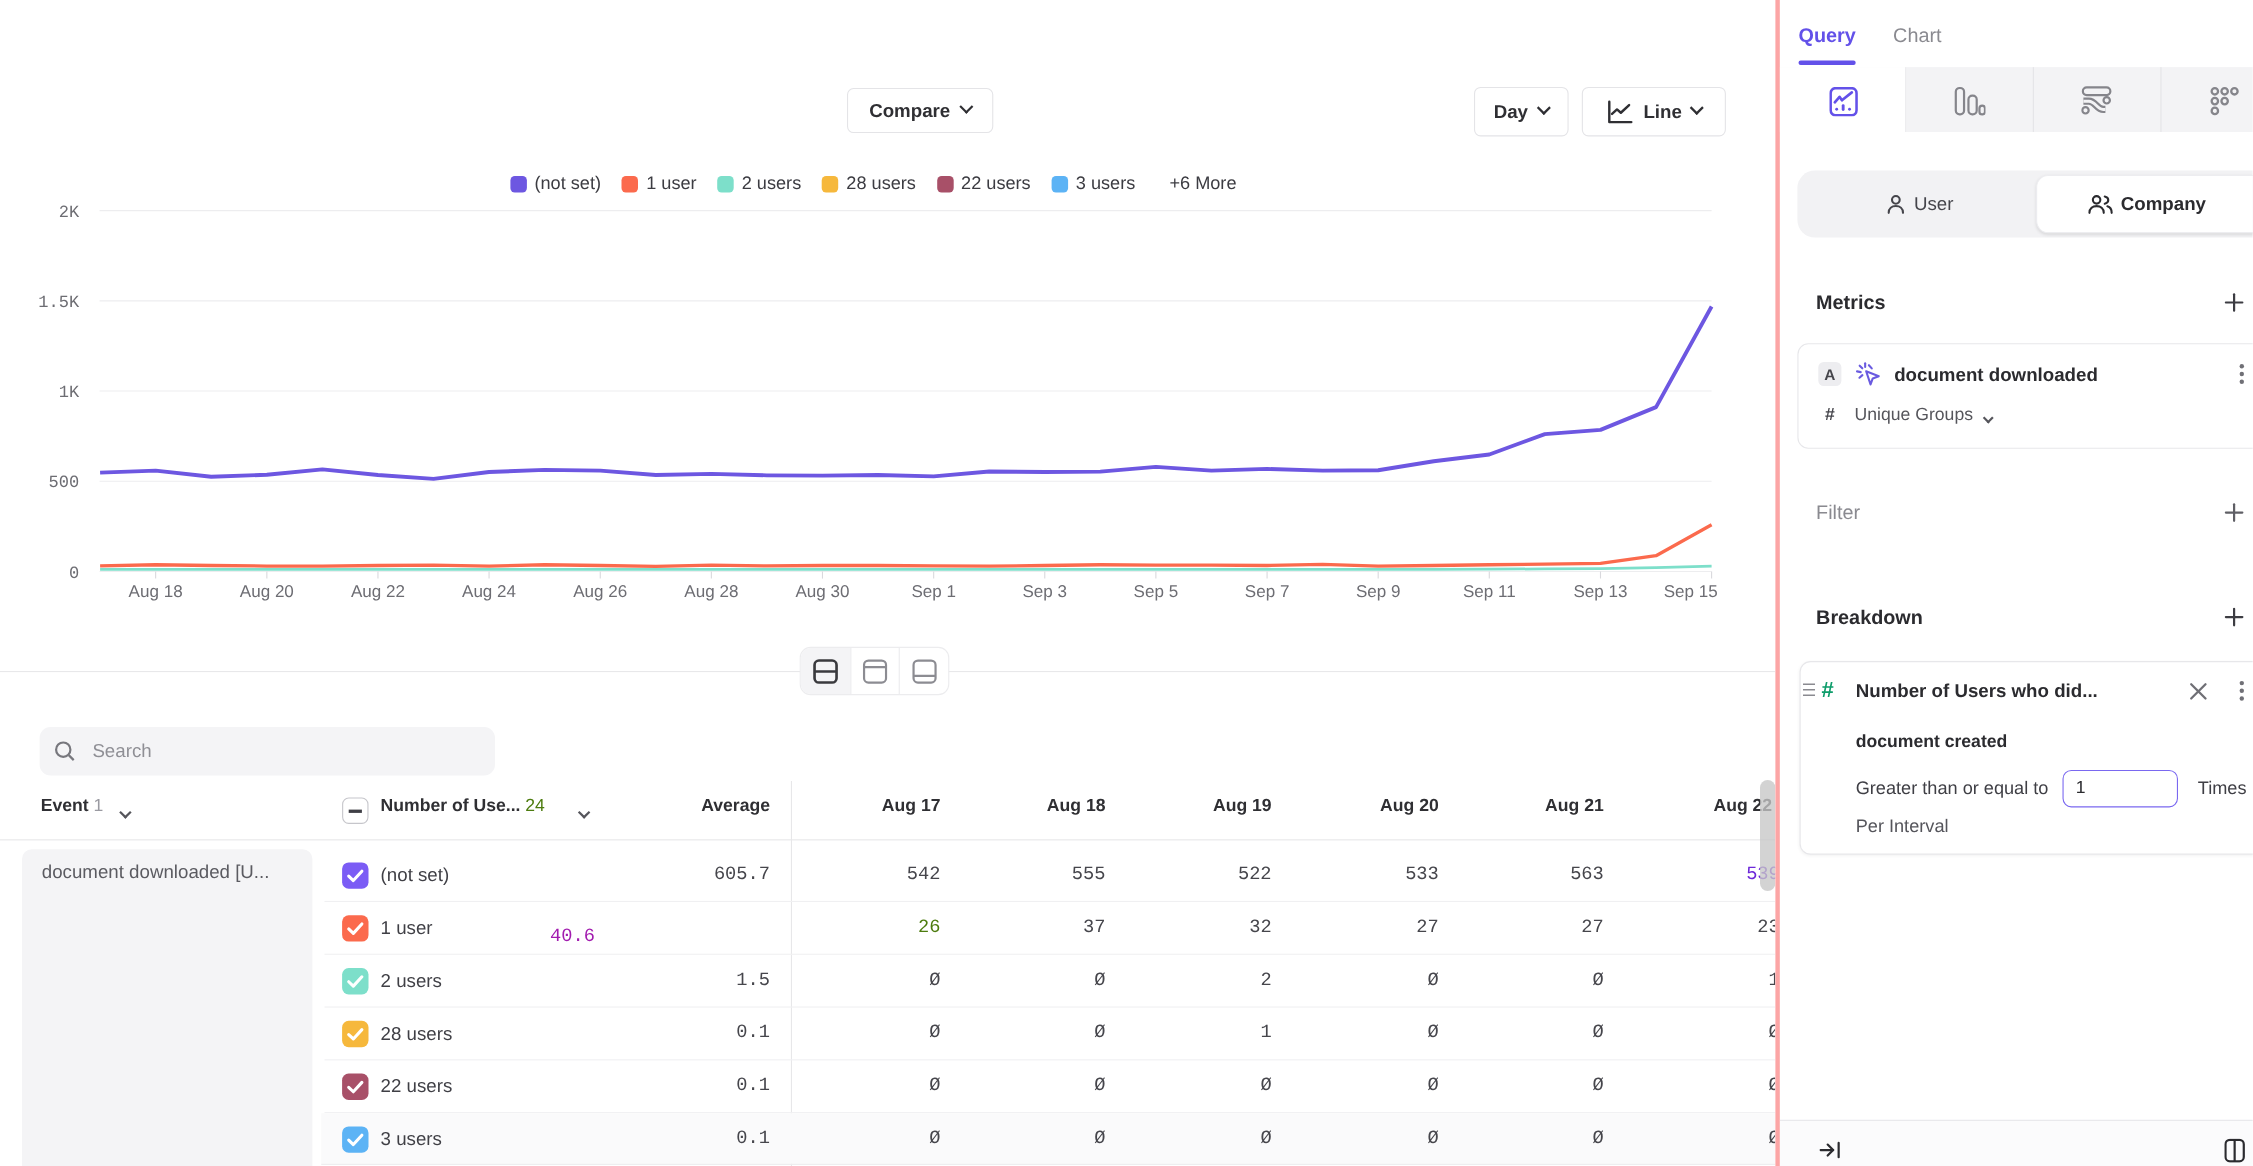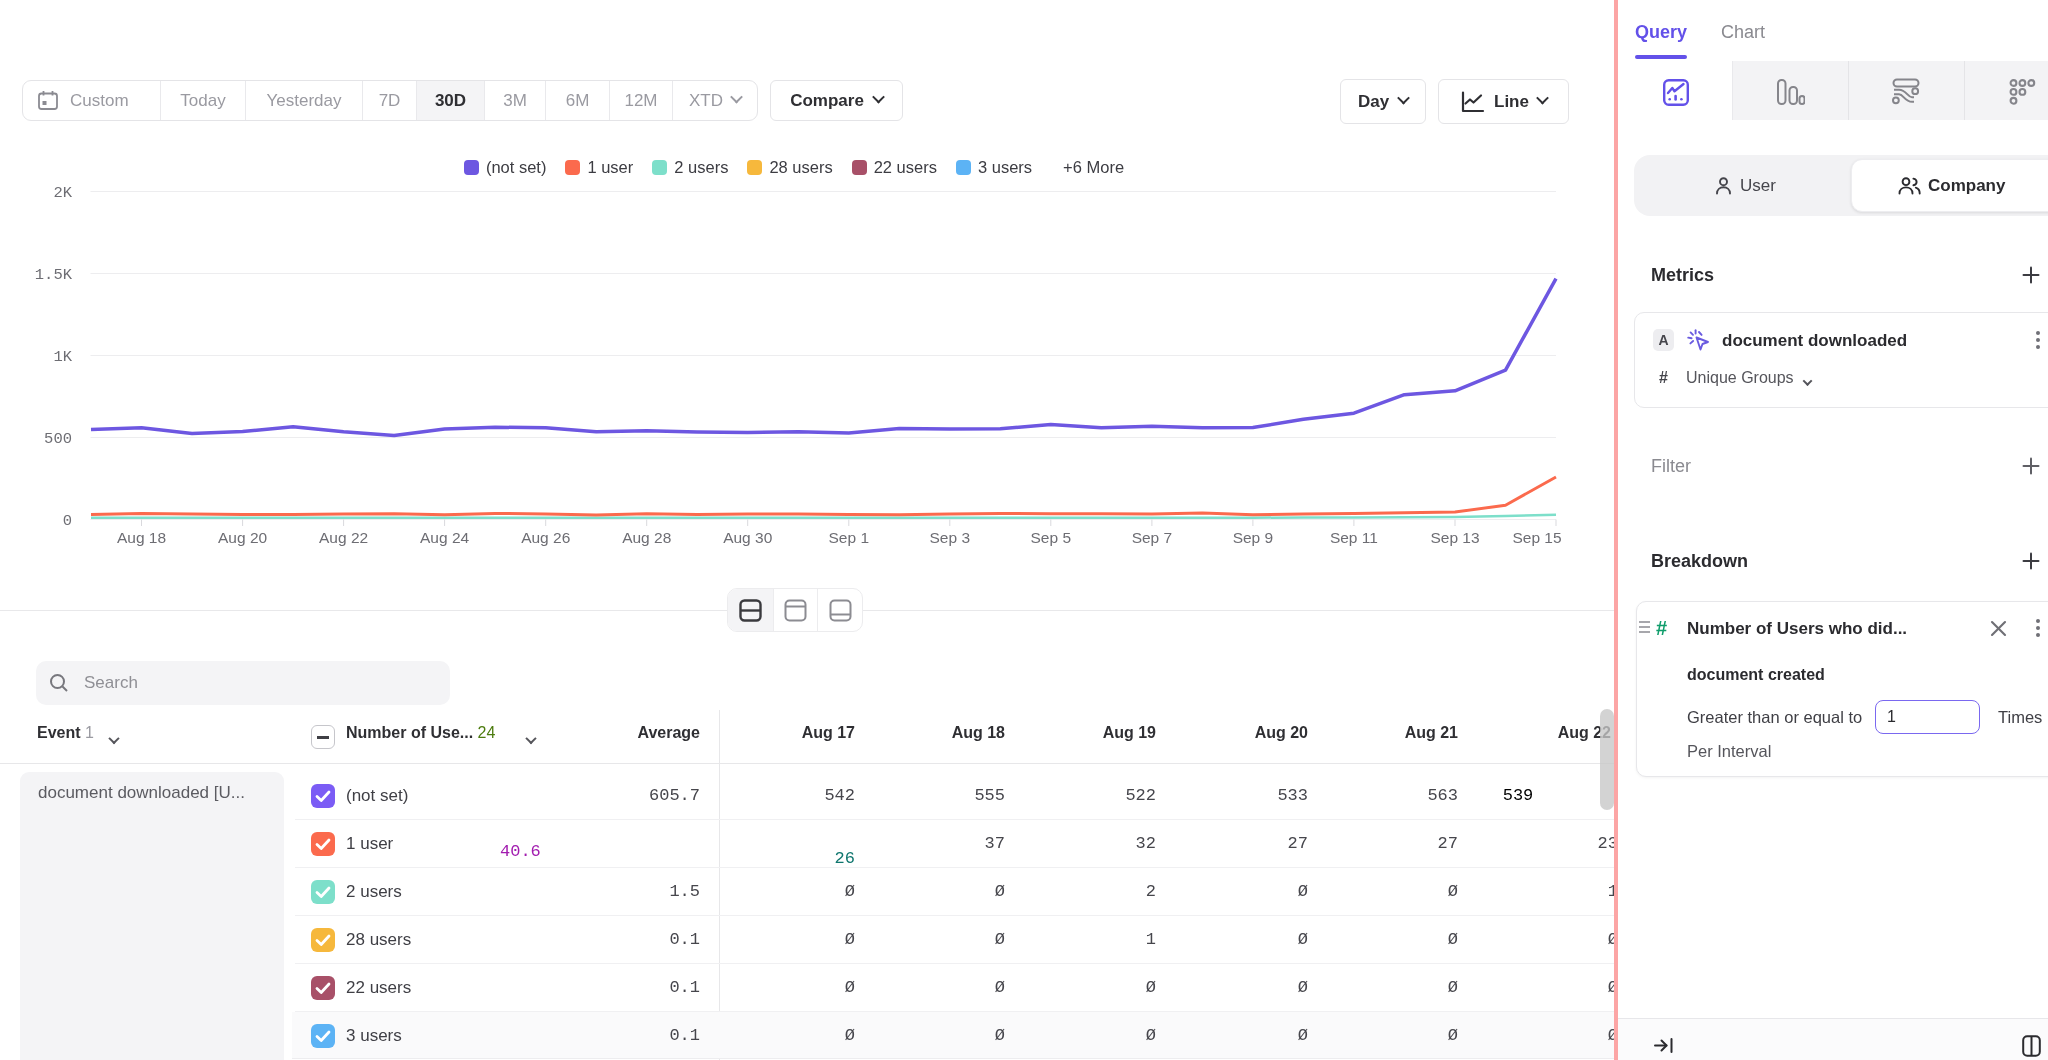--- a/index.html
+++ b/index.html
@@ -10,39 +10,20 @@
 #panel{position:absolute;left:1614px;top:0;width:434px;height:1060px;border-left:4px solid #fca5a5;background:#fff;overflow:hidden}
 .btn{border:1px solid #e4e4e7;border-radius:6px;background:#fff;display:flex;align-items:center;justify-content:center}
 .chev{display:inline-block;width:9px;height:9px;border-right:2px solid currentColor;border-bottom:2px solid currentColor;transform:rotate(45deg) translate(-1px,-1px)}
 .mono{font-family:"Liberation Mono",monospace}
 </style>
 </head>
 <body>
 <div id="app">
 <div id="main">
 
-  <div class="abs" id="dategroup" style="left:22px;top:80px;width:736px;height:41px;border:1px solid #e4e4e7;border-radius:9px;background:#fff;display:flex;align-items:stretch;font-size:17px;color:#9a9aa1">
-    <div style="display:flex;align-items:center;padding:0 14px 0 14px;gap:11px;width:137px">
-      <svg width="22" height="21" viewBox="0 0 22 21" fill="none" stroke="#8b8b92" stroke-width="1.8">
-            <rect x="2" y="3.5" width="18" height="15.5" rx="2.5"></rect>
-            <line x1="6.5" y1="1" x2="6.5" y2="5.5"></line>
-            <line x1="15.5" y1="1" x2="15.5" y2="5.5"></line>
-            <rect x="5.5" y="11" width="4" height="4" fill="#8b8b92" stroke="none"></rect>
-          </svg>
-      <span>Custom</span>
-    </div>
-    <div style="width:85px;border-left:1px solid #e9e9ec;display:flex;align-items:center;justify-content:center">Today</div>
-    <div style="width:117px;border-left:1px solid #e9e9ec;display:flex;align-items:center;justify-content:center">Yesterday</div>
-    <div style="width:54px;border-left:1px solid #e9e9ec;display:flex;align-items:center;justify-content:center">7D</div>
-    <div style="width:68px;border-left:1px solid #e9e9ec;display:flex;align-items:center;justify-content:center;background:#f4f4f6;color:#2f2f33;font-weight:700">30D</div>
-    <div style="width:61px;border-left:1px solid #e9e9ec;display:flex;align-items:center;justify-content:center">3M</div>
-    <div style="width:64px;border-left:1px solid #e9e9ec;display:flex;align-items:center;justify-content:center">6M</div>
-    <div style="width:63px;border-left:1px solid #e9e9ec;display:flex;align-items:center;justify-content:center">12M</div>
-    <div style="flex:1;border-left:1px solid #e9e9ec;display:flex;align-items:center;justify-content:center;gap:9px">XTD<span class="chev" style="margin-top:-4px"></span></div>
-  </div>
   <div class="abs btn" style="left:770px;top:80px;width:133px;height:41px;gap:10px;font-size:17px;font-weight:700;color:#2f2f33">Compare<span class="chev" style="margin-top:-5px"></span></div>
   <div class="abs btn" style="left:1340px;top:79px;width:86px;height:45px;gap:10px;font-size:17px;font-weight:700;color:#2f2f33">Day<span class="chev" style="margin-top:-5px"></span></div>
   <div class="abs btn" style="left:1438px;top:79px;width:131px;height:45px;gap:9px;font-size:17px;font-weight:700;color:#2f2f33">
     <svg width="25" height="24" viewBox="0 0 25 24" fill="none" stroke="#2f2f33" stroke-width="2.2" stroke-linecap="round" stroke-linejoin="round">
           <path d="M3 2.5 V21 H23"></path>
           <path d="M5.5 13.5 L10 9.5 L13.5 12.5 L21 5.5"></path>
         </svg>
     Line<span class="chev" style="margin-top:-5px"></span></div>
 
   <div class="abs" id="legend" style="left:0px;top:158px;width:1588px;display:flex;justify-content:center;gap:19px;font-size:16.5px;font-weight:500;color:#3c3c42;align-items:center">
@@ -174,29 +155,29 @@
             <path d="M6 12.5 L10.2 16.5 L18 8"></path>
           </svg>
     </div>
     <div class="abs" style="left:346px;top:76px;color:#3f3f45">(not set)</div>
     <div class="abs mono" style="left:500px;top:76px;width:200px;text-align:right;color:#46464c">605.7</div>
     <div class="abs mono" style="left:655px;top:76px;width:200px;text-align:right;color:#46464c">542</div>
     <div class="abs mono" style="left:805px;top:76px;width:200px;text-align:right;color:#46464c">555</div>
     <div class="abs mono" style="left:956px;top:76px;width:200px;text-align:right;color:#46464c">522</div>
     <div class="abs mono" style="left:1108px;top:76px;width:200px;text-align:right;color:#46464c">533</div>
     <div class="abs mono" style="left:1258px;top:76px;width:200px;text-align:right;color:#46464c">563</div>
-    <div class="abs mono" style="left:1418px;top:76px;width:200px;text-align:center;color:#000000">539</div>
+    <div class="abs mono" style="left:1418px;top:76px;width:200px;text-align:right;color:#6d28d9">539</div>
     <div class="abs" style="left:311px;top:122px;width:24px;height:24px;border-radius:6px;background:#fb6a4d">
       <svg width="24" height="24" viewBox="0 0 24 24" fill="none" stroke="#fff" stroke-width="2.8" stroke-linecap="round" stroke-linejoin="round">
             <path d="M6 12.5 L10.2 16.5 L18 8"></path>
           </svg>
     </div>
     <div class="abs" style="left:346px;top:124px;color:#3f3f45">1 user</div>
     <div class="abs mono" style="left:500px;top:132px;width:200px;text-align:left;color:#a21caf">40.6</div>
-    <div class="abs mono" style="left:655px;top:139px;width:200px;text-align:right;color:#0f766e">26</div>
+    <div class="abs mono" style="left:655px;top:124px;width:200px;text-align:right;color:#4d7c0f">26</div>
     <div class="abs mono" style="left:805px;top:124px;width:200px;text-align:right;color:#46464c">37</div>
     <div class="abs mono" style="left:956px;top:124px;width:200px;text-align:right;color:#46464c">32</div>
     <div class="abs mono" style="left:1108px;top:124px;width:200px;text-align:right;color:#46464c">27</div>
     <div class="abs mono" style="left:1258px;top:124px;width:200px;text-align:right;color:#46464c">27</div>
     <div class="abs mono" style="left:1418px;top:124px;width:200px;text-align:right;color:#46464c">23</div>
     <div class="abs" style="left:311px;top:170px;width:24px;height:24px;border-radius:6px;background:#7ddfca">
       <svg width="24" height="24" viewBox="0 0 24 24" fill="none" stroke="#fff" stroke-width="2.8" stroke-linecap="round" stroke-linejoin="round">
             <path d="M6 12.5 L10.2 16.5 L18 8"></path>
           </svg>
     </div>

